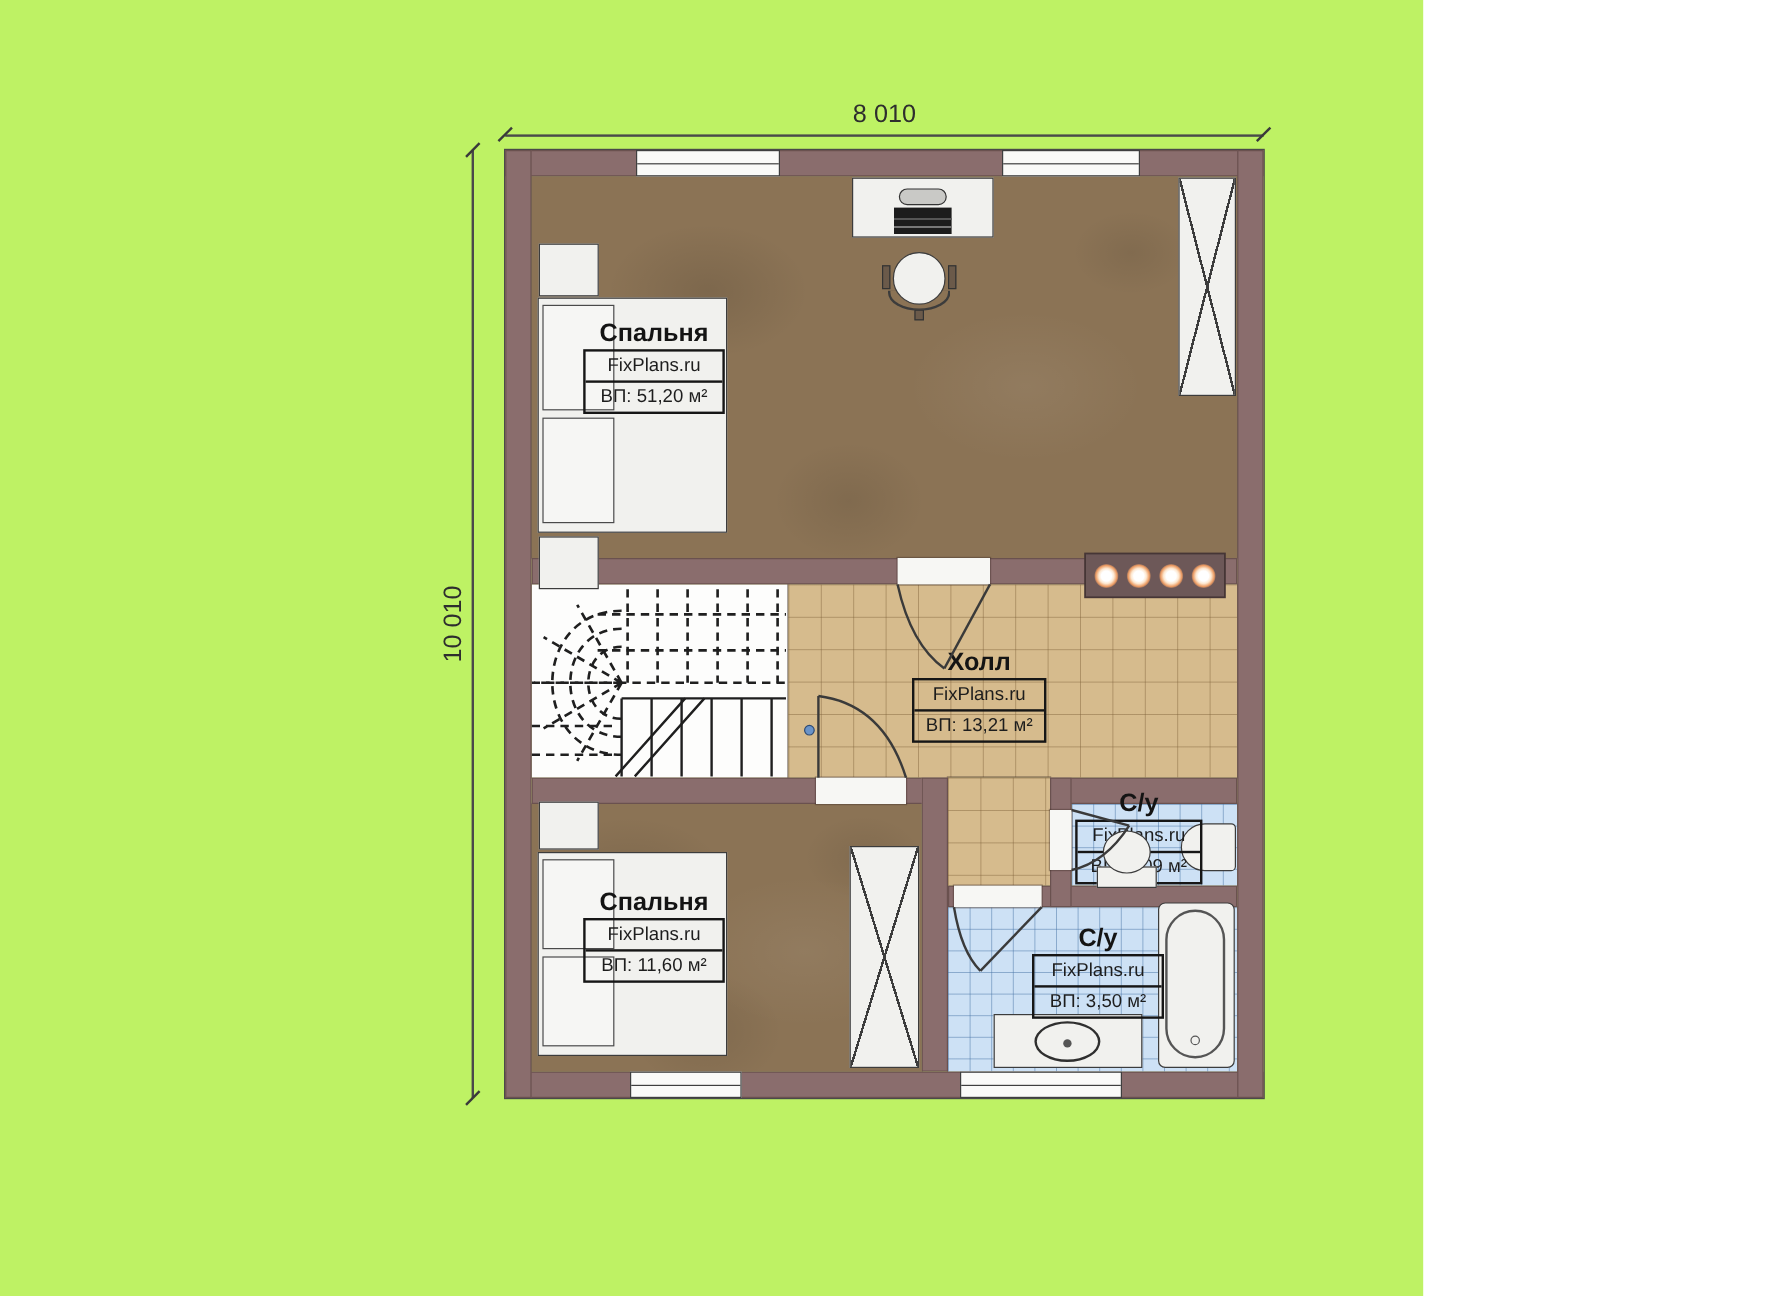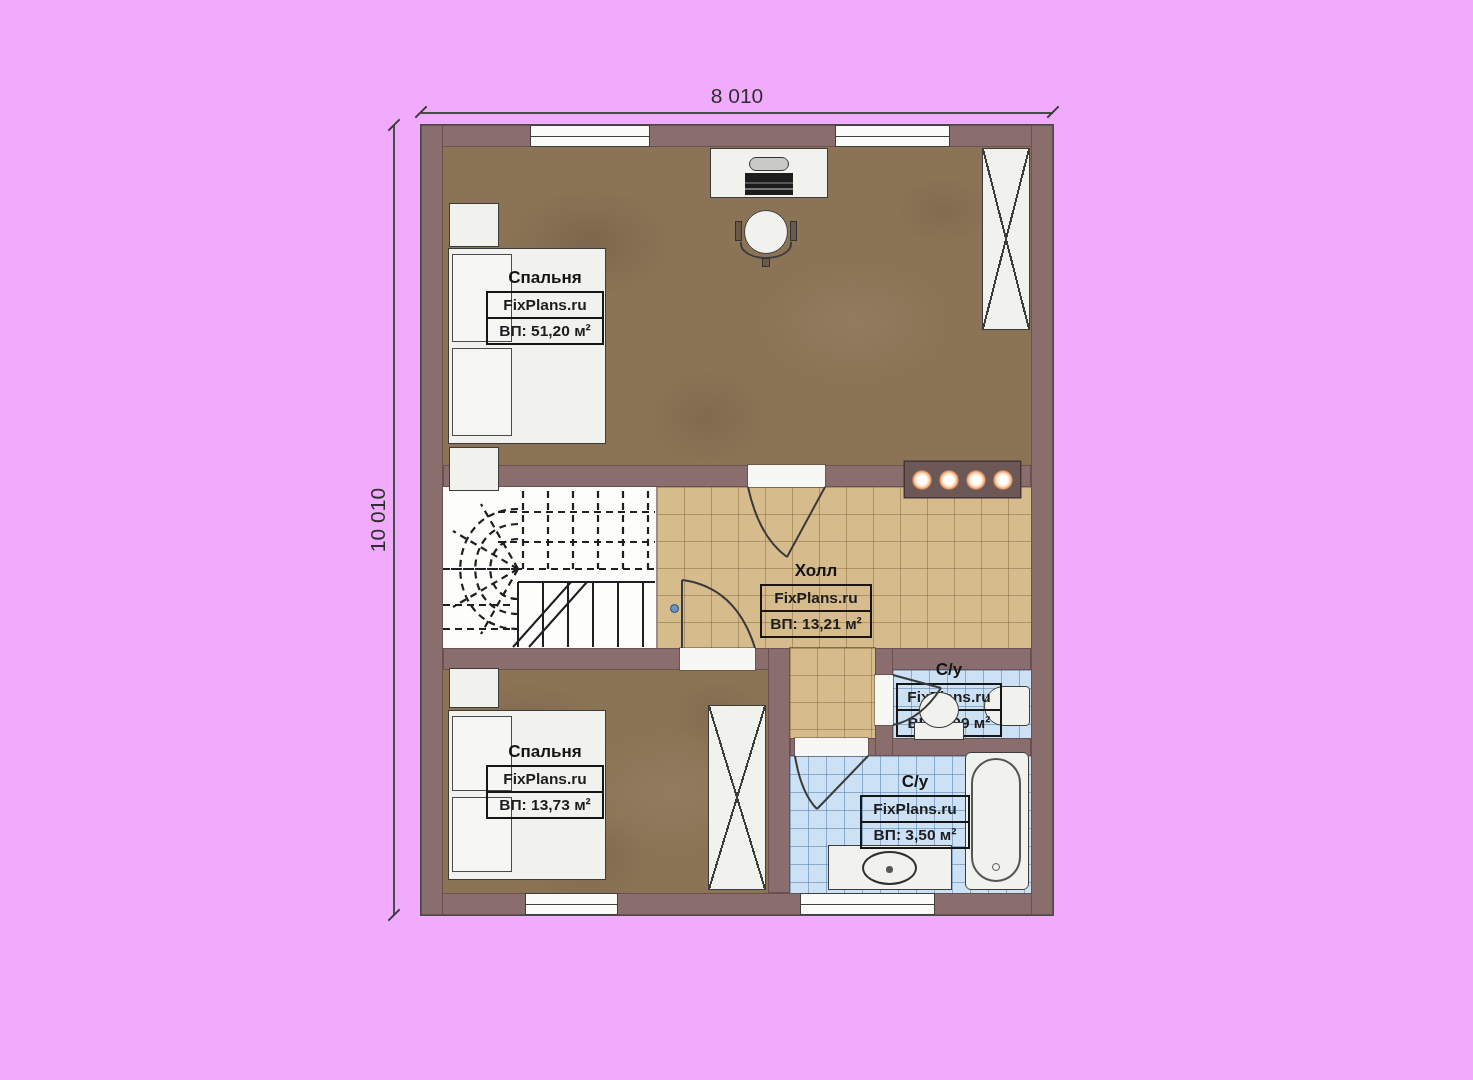--- a/index.html
+++ b/index.html
@@ -2,21 +2,21 @@
 <html style="--wall: #8a6d6d; --bedroom-floor: #8b7355; --hall-tile: #d6bb8d; --bath-tile: #cde1f5; --fixture: #f1f1ee; --accent-light: #ec9c64; --handle-dot: #6a93c8;"><head>
 <meta charset="utf-8">
 <style>
   :root{
     --wall:#8a6d6d; --wall-edge:#5e4a48; --outline:#3c3c3c;
     --bedroom-floor:#8b7355; --hall-tile:#d6bb8d; --bath-tile:#cde1f5;
     --fixture:#f1f1ee; --accent-light:#ec9c64; --handle-dot:#6a93c8;
     --label-border:#161616; --text:#1d1d1d; --dim:#2e2e2e;
   }
   html,body{margin:0;padding:0;background:#fff;}
-  .canvas{position:relative;width:1473px;height:1080px;background:#f0abfc;overflow:hidden;
+  .canvas{position:relative;width:1186px;height:1080px;background:#bef264;overflow:hidden;
           font-family:"Liberation Sans",sans-serif;color:var(--text);}
   .abs{position:absolute;box-sizing:border-box;}
   .floor{position:absolute;box-sizing:border-box;box-shadow:0 0 0 1px rgba(62,46,40,.55);}
   .floor-bedroom{background-color:var(--bedroom-floor);
     background-image:
       radial-gradient(ellipse 120px 80px at 25% 30%, rgba(0,0,0,.10), transparent 70%),
       radial-gradient(ellipse 140px 90px at 70% 55%, rgba(255,255,255,.06), transparent 70%),
       radial-gradient(ellipse 90px 70px at 45% 85%, rgba(0,0,0,.08), transparent 70%),
       radial-gradient(ellipse 70px 50px at 85% 20%, rgba(0,0,0,.07), transparent 70%);}
   .floor-hall{background-color:var(--hall-tile);
@@ -36,22 +36,22 @@
         background-image:linear-gradient(#3f3f3f,#3f3f3f);background-size:100% 1px;
         background-position:center;background-repeat:no-repeat;z-index:3;}
   .fixture{position:absolute;box-sizing:border-box;background:var(--fixture);
         border:1.5px solid var(--outline);z-index:4;}
   .wardrobe{background-image:
       linear-gradient(to top right, transparent calc(50% - 1px), var(--outline) calc(50% - 1px),
         var(--outline) calc(50% + 1px), transparent calc(50% + 1px)),
       linear-gradient(to bottom right, transparent calc(50% - 1px), var(--outline) calc(50% - 1px),
         var(--outline) calc(50% + 1px), transparent calc(50% + 1px));}
   .room-label{position:absolute;z-index:5;text-align:center;}
-  .rl-title{font-weight:bold;font-size:17px;line-height:20px;margin-bottom:3px;color:#141414;}
-  .rl-box{border:2px solid var(--label-border);font-weight:bold;}
+  .rl-title{font-weight:bold;font-size:21px;line-height:20px;margin-bottom:3px;color:#141414;}
+  .rl-box{border:2px solid var(--label-border);}
   .rl-row{font-size:15.5px;line-height:24px;padding:0 4px;white-space:nowrap;}
   .rl-row + .rl-row{border-top:2px solid var(--label-border);}
   .dim-line{position:absolute;background:#4a4a4a;z-index:1;}
   .tick{position:absolute;width:16px;height:2px;background:#3a3a3a;transform:rotate(-45deg);z-index:1;}
   .dim-label{position:absolute;font-size:21px;color:var(--dim);text-align:center;z-index:1;}
   .lights{position:absolute;background:#6d5858;box-shadow:0 0 0 1.5px #463636;z-index:4;
         display:flex;align-items:center;justify-content:space-evenly;}
   .light-dot{width:20px;height:20px;border-radius:50%;
         background:radial-gradient(circle,#ffffff 30%,#fde7cf 45%,var(--accent-light) 62%,rgba(109,88,88,0) 75%);}
   svg{display:block;}
@@ -180,21 +180,21 @@
   </svg>
 
   <div class="room-label" style="left:486px;top:268px;width:118px;">
     <div class="rl-title">Спальня</div>
     <div class="rl-box">
       <div class="rl-row">FixPlans.ru</div>
       <div class="rl-row">ВП: 51,20 м²</div>
     </div>
   </div>
 
-  <div class="room-label" style="left:760px;top:561px;width:112px;border-radius:32px;">
+  <div class="room-label" style="left:760px;top:542px;width:112px;border-radius:32px;">
     <div class="rl-title">Холл</div>
     <div class="rl-box">
       <div class="rl-row">FixPlans.ru</div>
       <div class="rl-row">ВП: 13,21 м²</div>
     </div>
   </div>
 
   <div class="room-label" style="left:896px;top:660px;width:106px;">
     <div class="rl-title">С/у</div>
     <div class="rl-box">
@@ -208,17 +208,17 @@
     <div class="rl-box">
       <div class="rl-row">FixPlans.ru</div>
       <div class="rl-row">ВП: 3,50 м²</div>
     </div>
   </div>
 
   <div class="room-label" style="left:486px;top:742px;width:118px;">
     <div class="rl-title">Спальня</div>
     <div class="rl-box">
       <div class="rl-row">FixPlans.ru</div>
-      <div class="rl-row">ВП: 13,73 м²</div>
+      <div class="rl-row">ВП: 11,60 м²</div>
     </div>
   </div>
 
 </div>
 
 </body></html>

